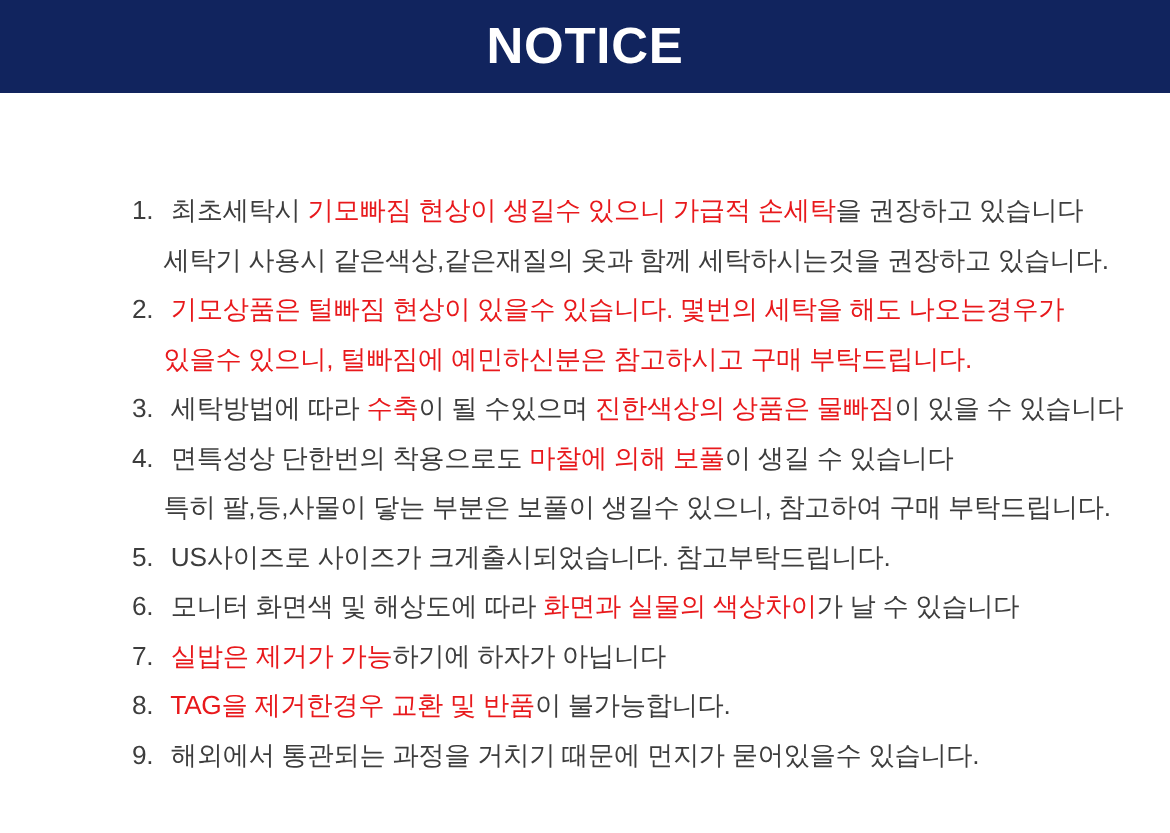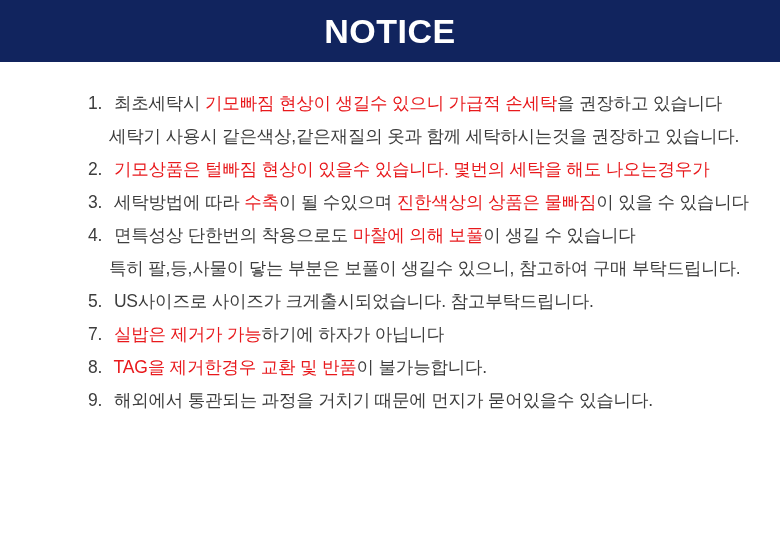--- a/index.html
+++ b/index.html
@@ -23,20 +23,21 @@
   }
   .header-title {
     margin: 16px;
     color: var(--header-text, #ffffff);
     font-size: 34px;
     font-weight: bold;
     letter-spacing: 0.5px;
   }
   .notice-list {
     padding: 25px 10px 0 88px;
+    margin-top: 37px;
   }
   .line {
     font-size: 17.5px;
     line-height: 33px;
     height: 33px;
     color: var(--dark, #3d3d3d);
     white-space: nowrap;
     letter-spacing: -0.2px;
   }
   .line .num {
@@ -59,33 +60,39 @@
 <div class="notice-list">
     <div class="line">
     <span class="num">1.</span>
   <span class="seg dark">최초세탁시 </span><span class="seg red">기모빠짐 현상이 생길수 있으니 가급적 손세탁</span><span class="seg dark">을 권장하고 있습니다</span></div>
     <div class="line cont">
     
   <span class="seg dark">세탁기 사용시 같은색상,같은재질의 옷과 함께 세탁하시는것을 권장하고 있습니다.</span></div>
     <div class="line">
     <span class="num">2.</span>
   <span class="seg red">기모상품은 털빠짐 현상이 있을수 있습니다. 몇번의 세탁을 해도 나오는경우가</span></div>
+    <div class="line cont">
+    
+  <span class="seg red">있을수 있으니, 털빠짐에 예민하신분은 참고하시고 구매 부탁드립니다.</span></div>
     <div class="line">
     <span class="num">3.</span>
   <span class="seg dark">세탁방법에 따라 </span><span class="seg red">수축</span><span class="seg dark">이 될 수있으며 </span><span class="seg red">진한색상의 상품은 물빠짐</span><span class="seg dark">이 있을 수 있습니다</span></div>
     <div class="line">
     <span class="num">4.</span>
   <span class="seg dark">면특성상 단한번의 착용으로도 </span><span class="seg red">마찰에 의해 보풀</span><span class="seg dark">이 생길 수 있습니다</span></div>
     <div class="line cont">
     
   <span class="seg dark">특히 팔,등,사물이 닿는 부분은 보풀이 생길수 있으니, 참고하여 구매 부탁드립니다.</span></div>
     <div class="line">
     <span class="num">5.</span>
   <span class="seg dark">US사이즈로 사이즈가 크게출시되었습니다. 참고부탁드립니다.</span></div>
     <div class="line">
+    <span class="num">6.</span>
+  <span class="seg dark">모니터 화면색 및 해상도에 따라 </span><span class="seg red">화면과 실물의 색상차이</span><span class="seg dark">가 날 수 있습니다</span></div>
+    <div class="line">
     <span class="num">7.</span>
   <span class="seg red">실밥은 제거가 가능</span><span class="seg dark">하기에 하자가 아닙니다</span></div>
     <div class="line">
     <span class="num">8.</span>
   <span class="seg red">TAG을 제거한경우 교환 및 반품</span><span class="seg dark">이 불가능합니다.</span></div>
     <div class="line">
     <span class="num">9.</span>
   <span class="seg dark">해외에서 통관되는 과정을 거치기 때문에 먼지가 묻어있을수 있습니다.</span></div>
   </div>
 

